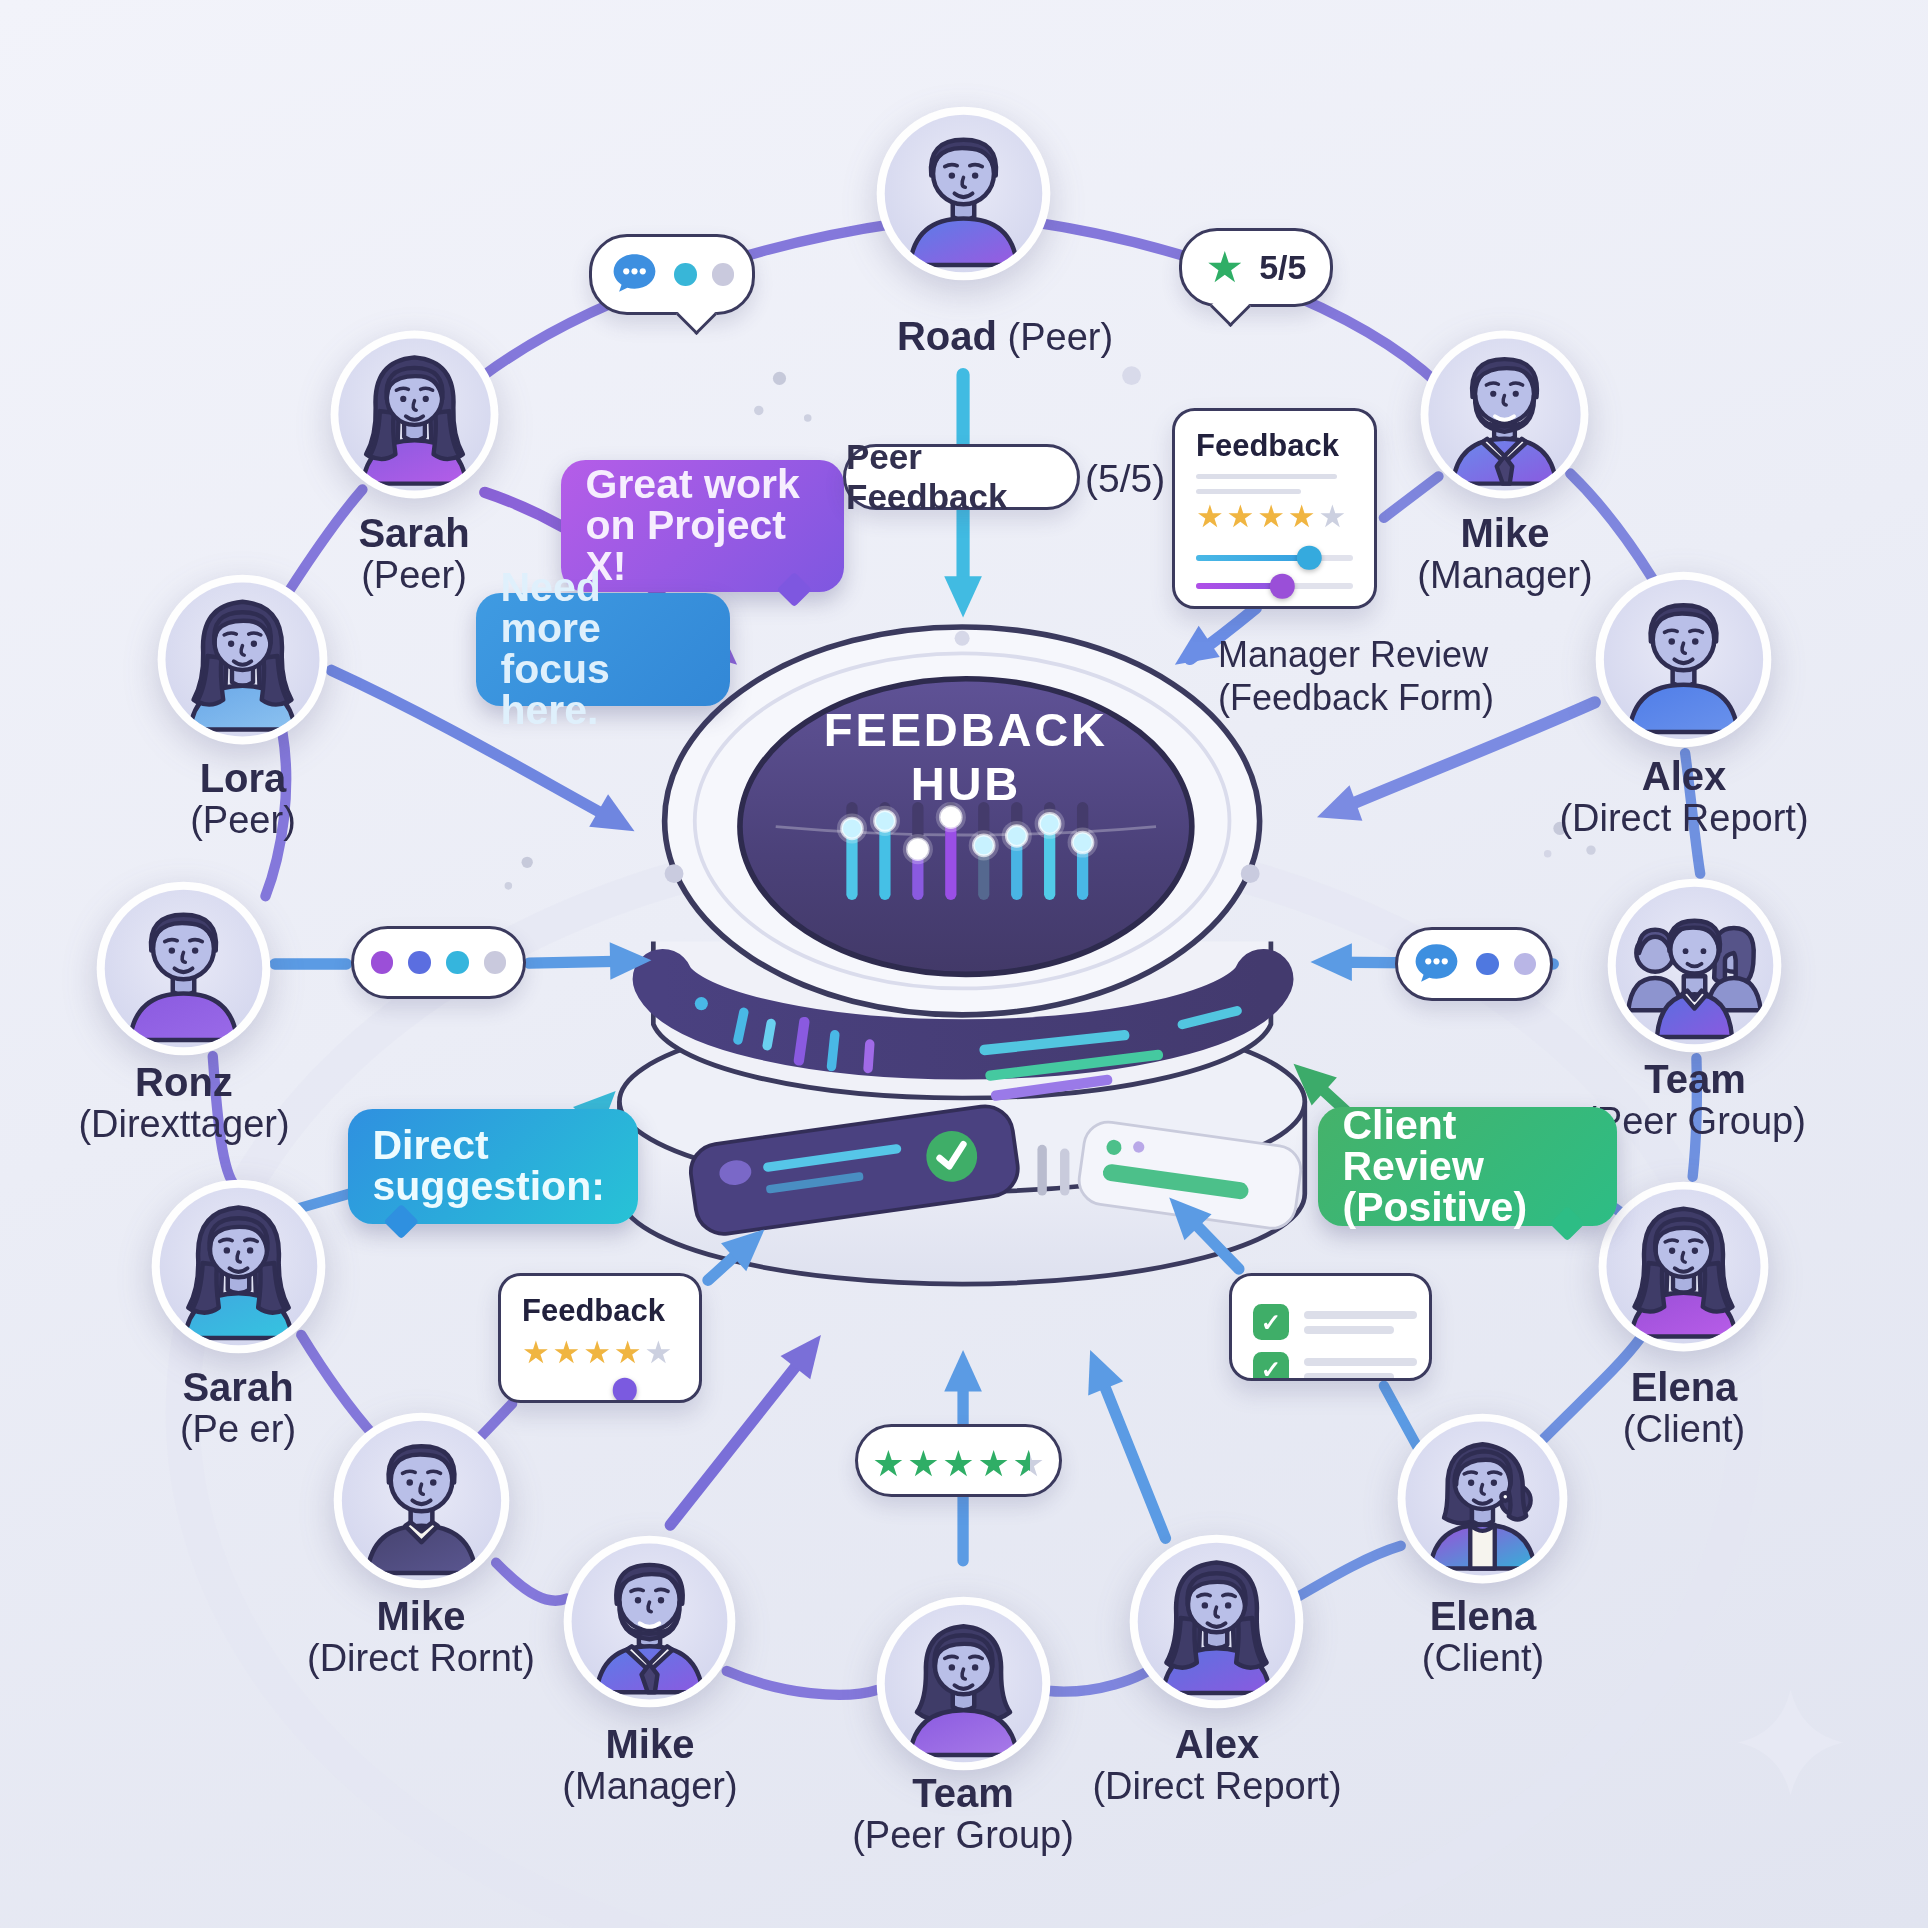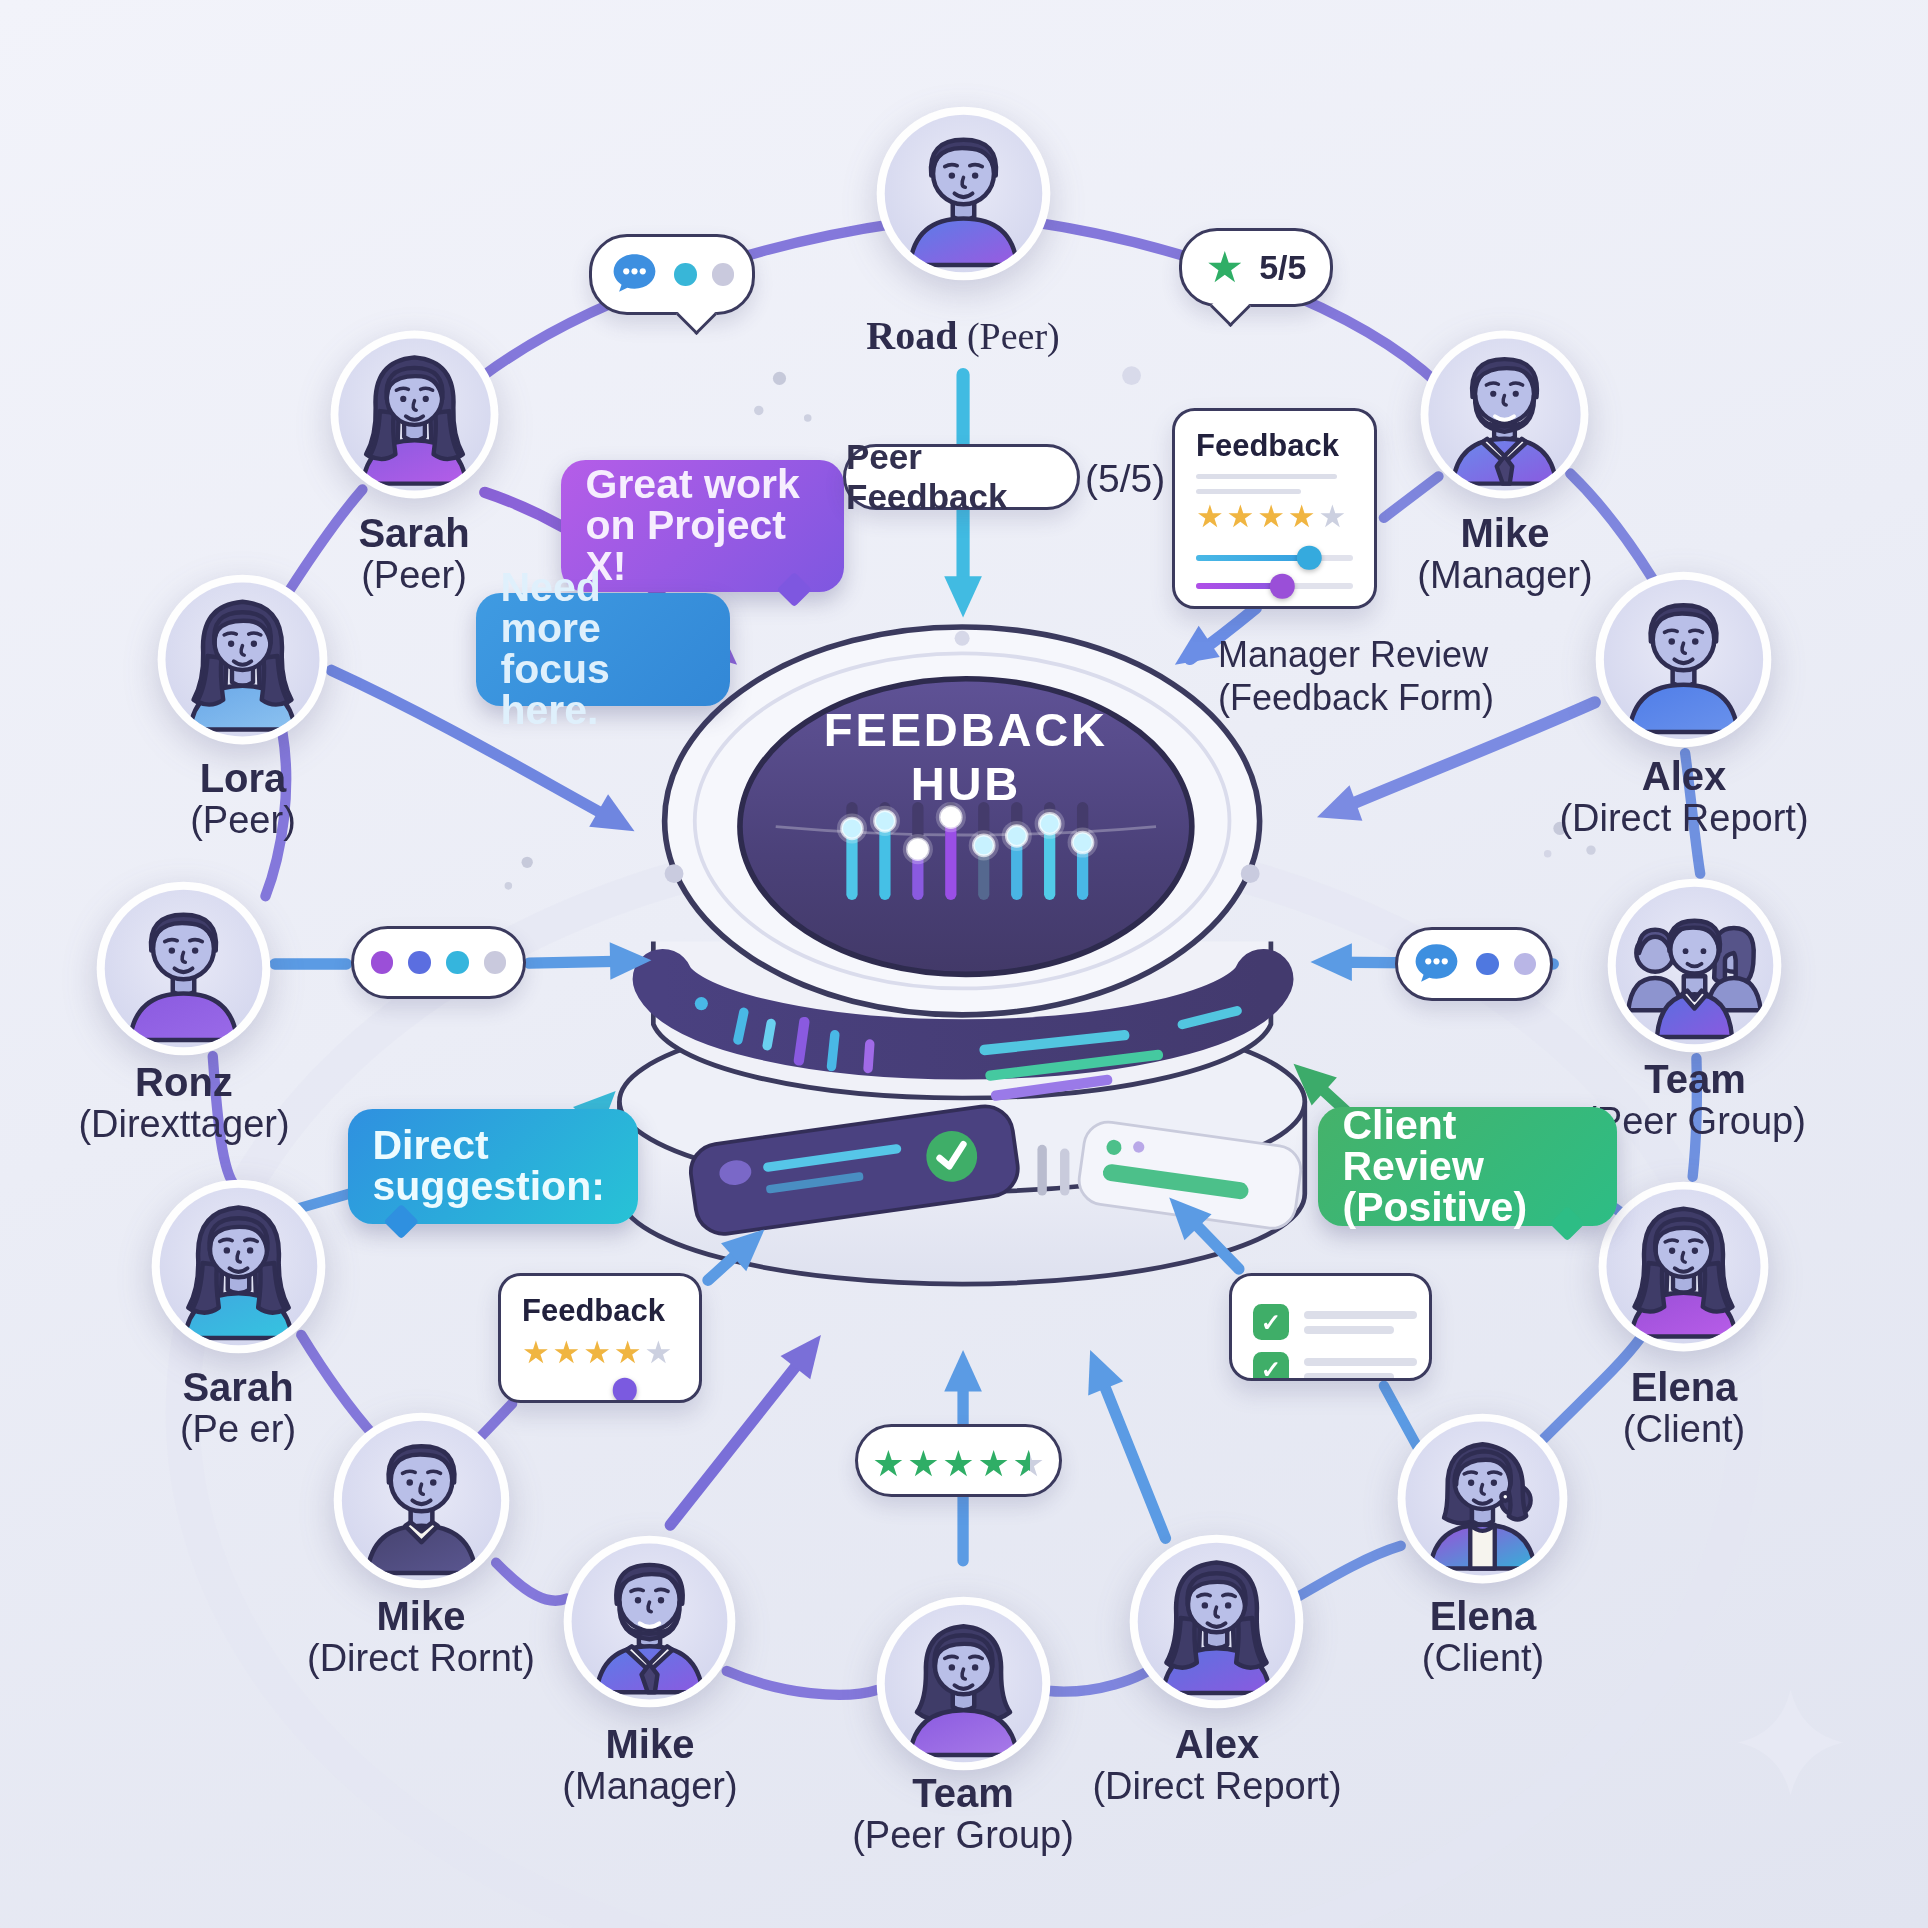--- a/index.html
+++ b/index.html
@@ -239,21 +239,21 @@
           <path d="M64 80 Q60 40 100 40 Q140 40 136 80 Q132 52 110 50 Q82 46 71 60 Q65 68 64 80 Z" fill="#3f3c68"></path>
           <circle cx="87" cy="80" r="3.6" fill="#2f2d52" stroke="none"></circle>
           <circle cx="113" cy="80" r="3.6" fill="#2f2d52" stroke="none"></circle>
           <path d="M79 70 Q86 66 93 69" fill="none" stroke-width="4"></path>
           <path d="M107 69 Q114 66 121 70" fill="none" stroke-width="4"></path>
           <path d="M100 82 Q96 92 102 93" fill="none" stroke-width="4"></path>
           <path d="M90 100 Q100 108 110 100" fill="none" stroke-width="4.5"></path>
         </g>
       </svg>
     </div>
-    <div class="p-label" style="left: 963px; top: 315px; font-family: Liberation Serif, serif;">
+    <div class="p-label" style="left: 1005px; top: 315px;">
       <div class="p-line"><span class="p-name">Road</span> <span class="p-role">(Peer)</span></div>
     </div>
     <div class="avatar" style="left: 328px; top: 328px; width: 173px; height: 173px;">
       <svg viewBox="0 0 200 200">
         <defs>
     <radialGradient id="bg1" cx="0.5" cy="0.42" r="0.75">
             <stop offset="0" stop-color="#e9eaf7"></stop>
             <stop offset="1" stop-color="#cfd2ec"></stop>
           </radialGradient>
     <linearGradient id="sh1" x1="0" y1="0" x2="1" y2="1">

